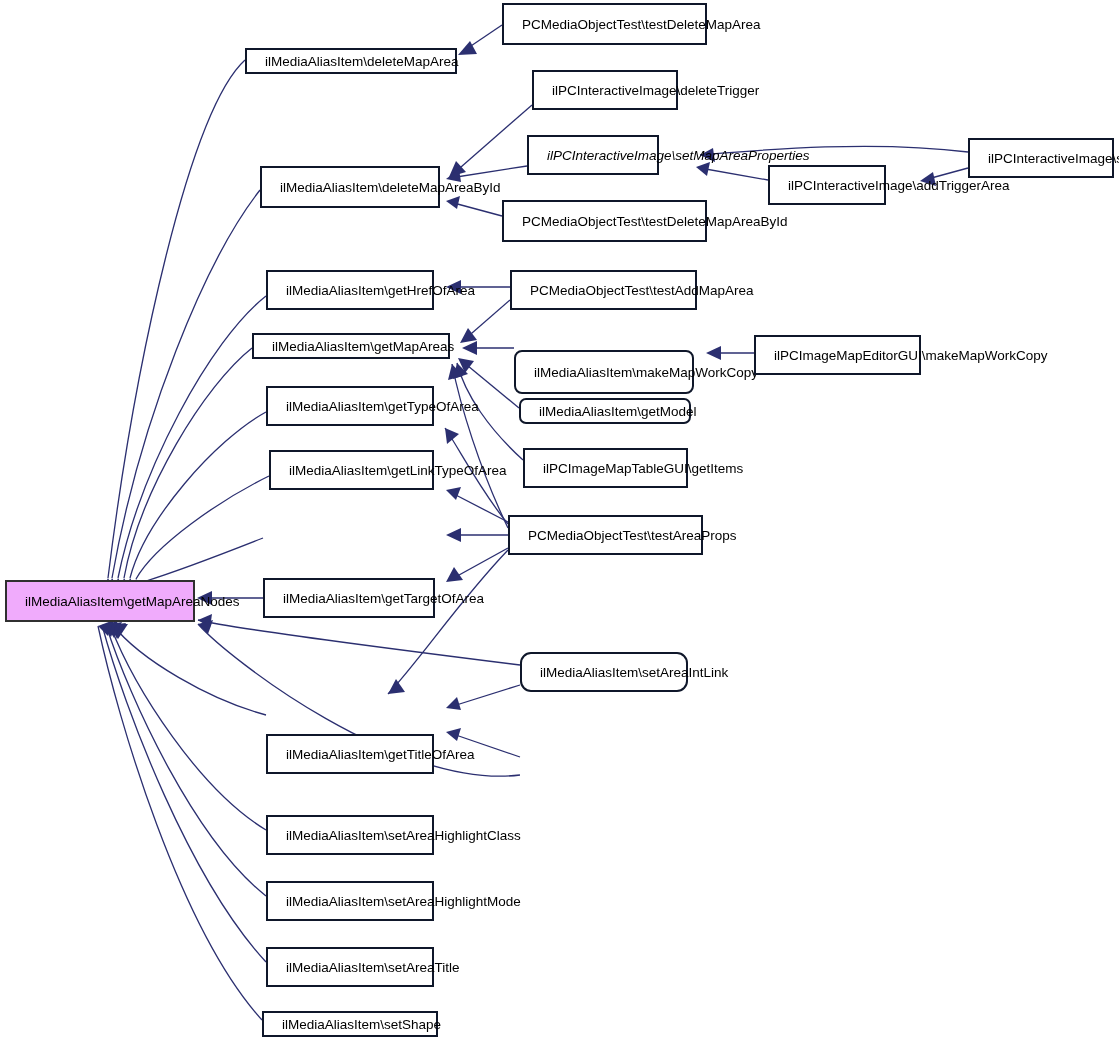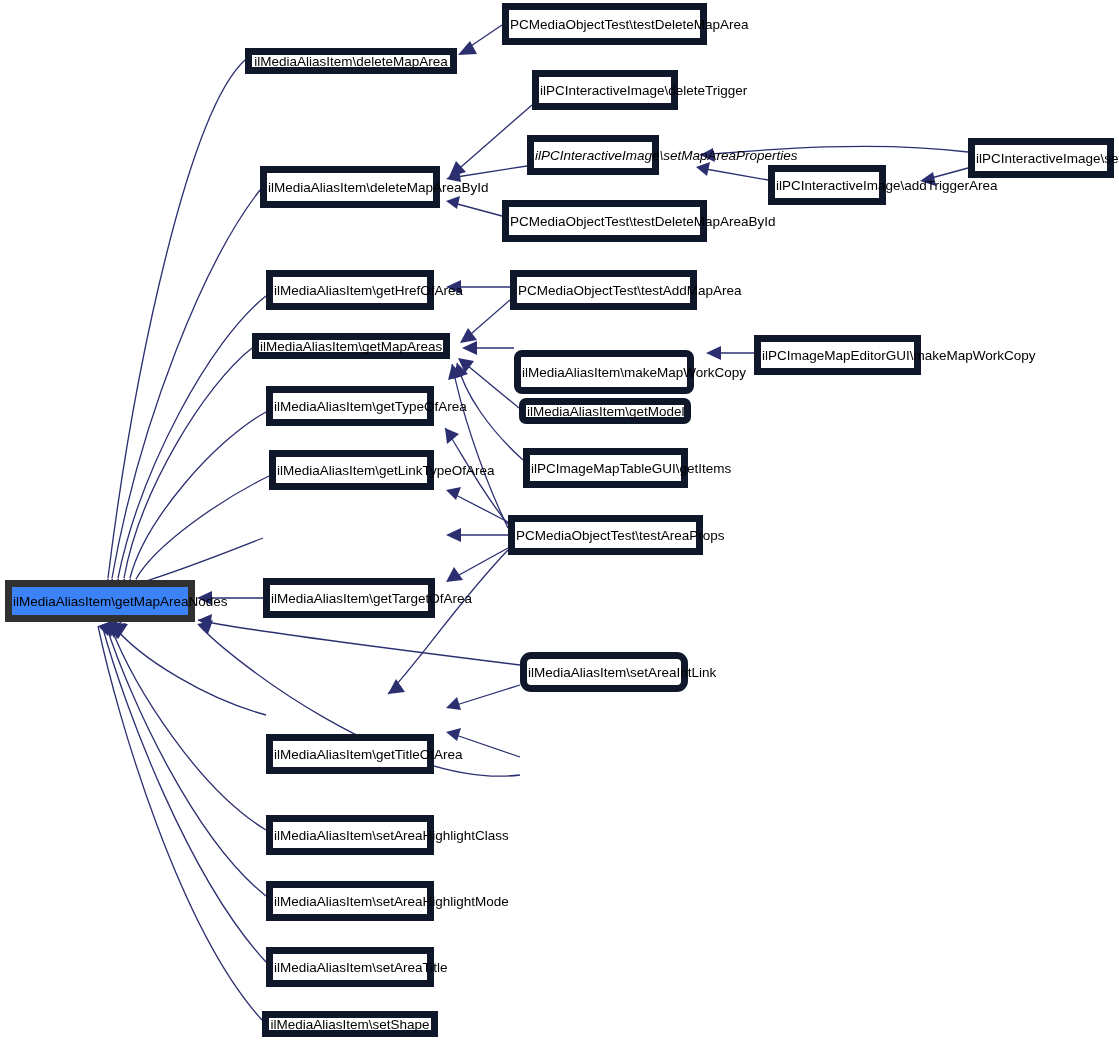--- a/index.html
+++ b/index.html
@@ -1,22 +1,22 @@
 <!DOCTYPE html>
 <html><head>
 <meta charset="utf-8">
 <style>
   html,body{margin:0;padding:0;background:#ffffff;}
   body{font-family:"Liberation Sans","DejaVu Sans",sans-serif;}
   #canvas{position:relative;width:1119px;height:1043px;background:#fff;overflow:hidden;}
   #wires{position:absolute;left:0;top:0;width:1119px;height:1043px;}
-  .node{position:absolute;box-sizing:border-box;border:7px solid #0f172a;background:#ffffff;
+  .node{position:absolute;box-sizing:border-box;border:2px solid #0f172a;background:#ffffff;
         display:flex;align-items:center;justify-content:center;text-align:center;
-        font-size:13.5px;line-height:15px;color:#000;letter-spacing:0px;padding:0 1px;}
-  .node.root{background:#3b82f6;border-color:#303030;}
+        font-size:13.5px;line-height:15px;color:#000;letter-spacing:0px;padding:0 18px;}
+  .node.root{background:#f0abfc;border-color:#303030;}
   .node span{display:block;width:100%;}
   .edge{fill:none;stroke:#2b2f70;stroke-width:1.3px;}
   .arrow{fill:#2b2f70;stroke:none;}
 </style>
 </head>
 <body>
 
 <div id="canvas">
   <svg id="wires" viewBox="0 0 1119 1043">
       <path d="M 245,60 C 190,110 135,360 108,578" class="edge"></path>

